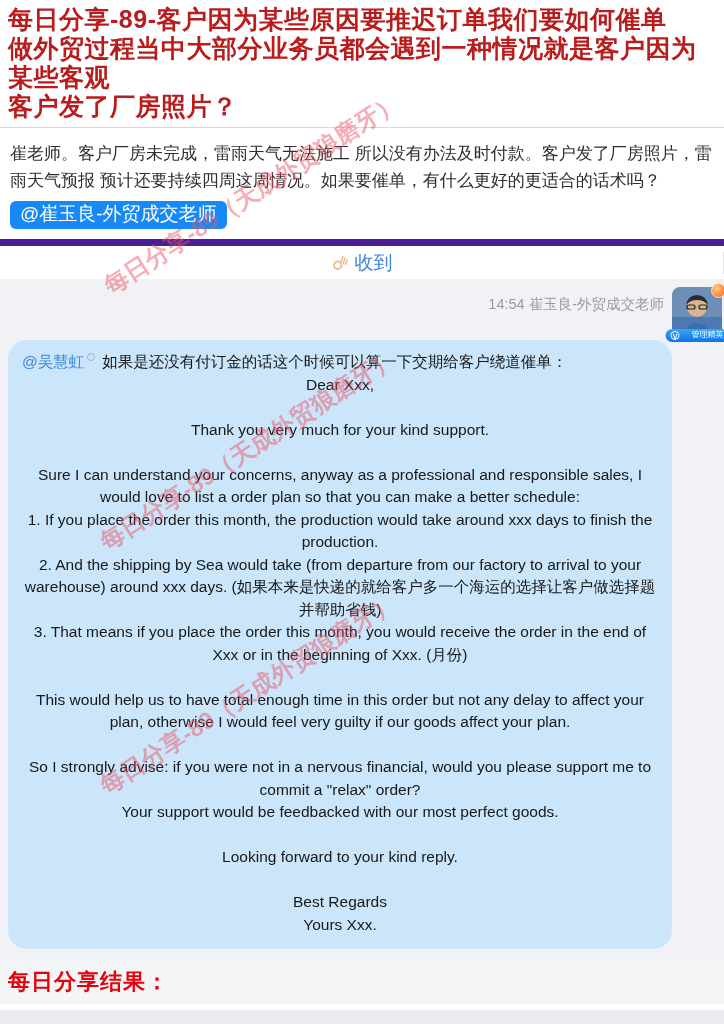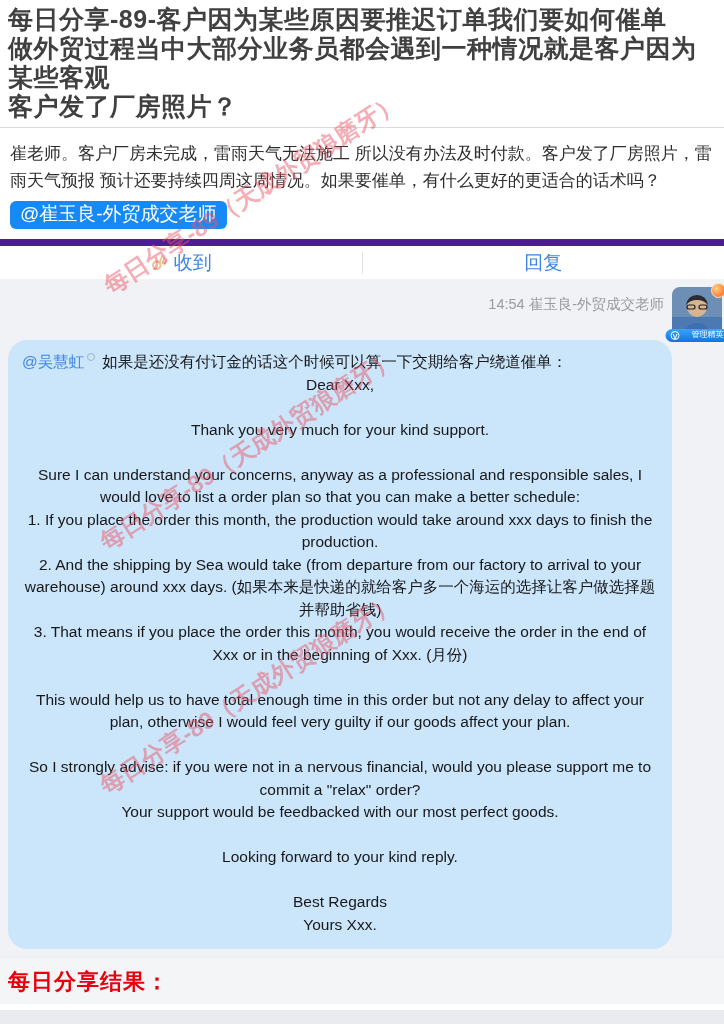--- a/index.html
+++ b/index.html
@@ -6,21 +6,21 @@
   html,body { width:724px; }
   body {
     font-family:"Liberation Sans", sans-serif;
     background:#ffffff;
     width:724px; height:1024px;
     position:relative; overflow:hidden;
     -webkit-font-smoothing:antialiased;
   }
   
   .title-block { padding:5px 8px 6px; background:#ffffff; }
-  .title-line { color:#404040; font-weight:bold; font-size:25px; line-height:29px; letter-spacing:0.5px; }
+  .title-line { color:#b91c1c; font-weight:bold; font-size:25px; line-height:29px; letter-spacing:0.5px; }
   .sep1 { border-top:1px solid #d9d9de; box-shadow:0 1px 0 #f1f1f3; }
 
   
   .quote-card { background:#ffffff; padding:12px 10px 10px; }
   .quote-text { font-size:17px; line-height:27px; color:#2e2e30; }
   .quote-tag {
     display:inline-block; margin-top:7px; background:#1789f5; color:#ffffff;
     font-size:19px; line-height:20px; padding:3px 10px 5px; border-radius:6px; cursor:pointer;
   }
 
@@ -97,23 +97,20 @@
 
 <div class="actions-row">
   <div class="action-btn">
     <svg width="18" height="18" viewBox="0 0 24 24">
       <circle cx="9" cy="15" r="5" fill="none" stroke="#ecbf8b" stroke-width="2.6"></circle>
       <path d="M13 11 L16 3 M16.5 12 L19 5 M19.5 13.5 L21.5 8" fill="none" stroke="#ecbf8b" stroke-width="2.2" stroke-linecap="round"></path>
     </svg>
     <span>收到</span>
   </div>
   <div class="v-div"></div>
-  <div class="action-btn">
-    <span>回复</span>
-  </div>
 </div>
 
 <div class="chat-area">
   <div class="msg-header">
     <div class="msg-meta">
       <span>14:54</span>
       <span>崔玉良-外贸成交老师</span>
     </div>
     <div class="avatar">
       <svg viewBox="0 0 50 50">

